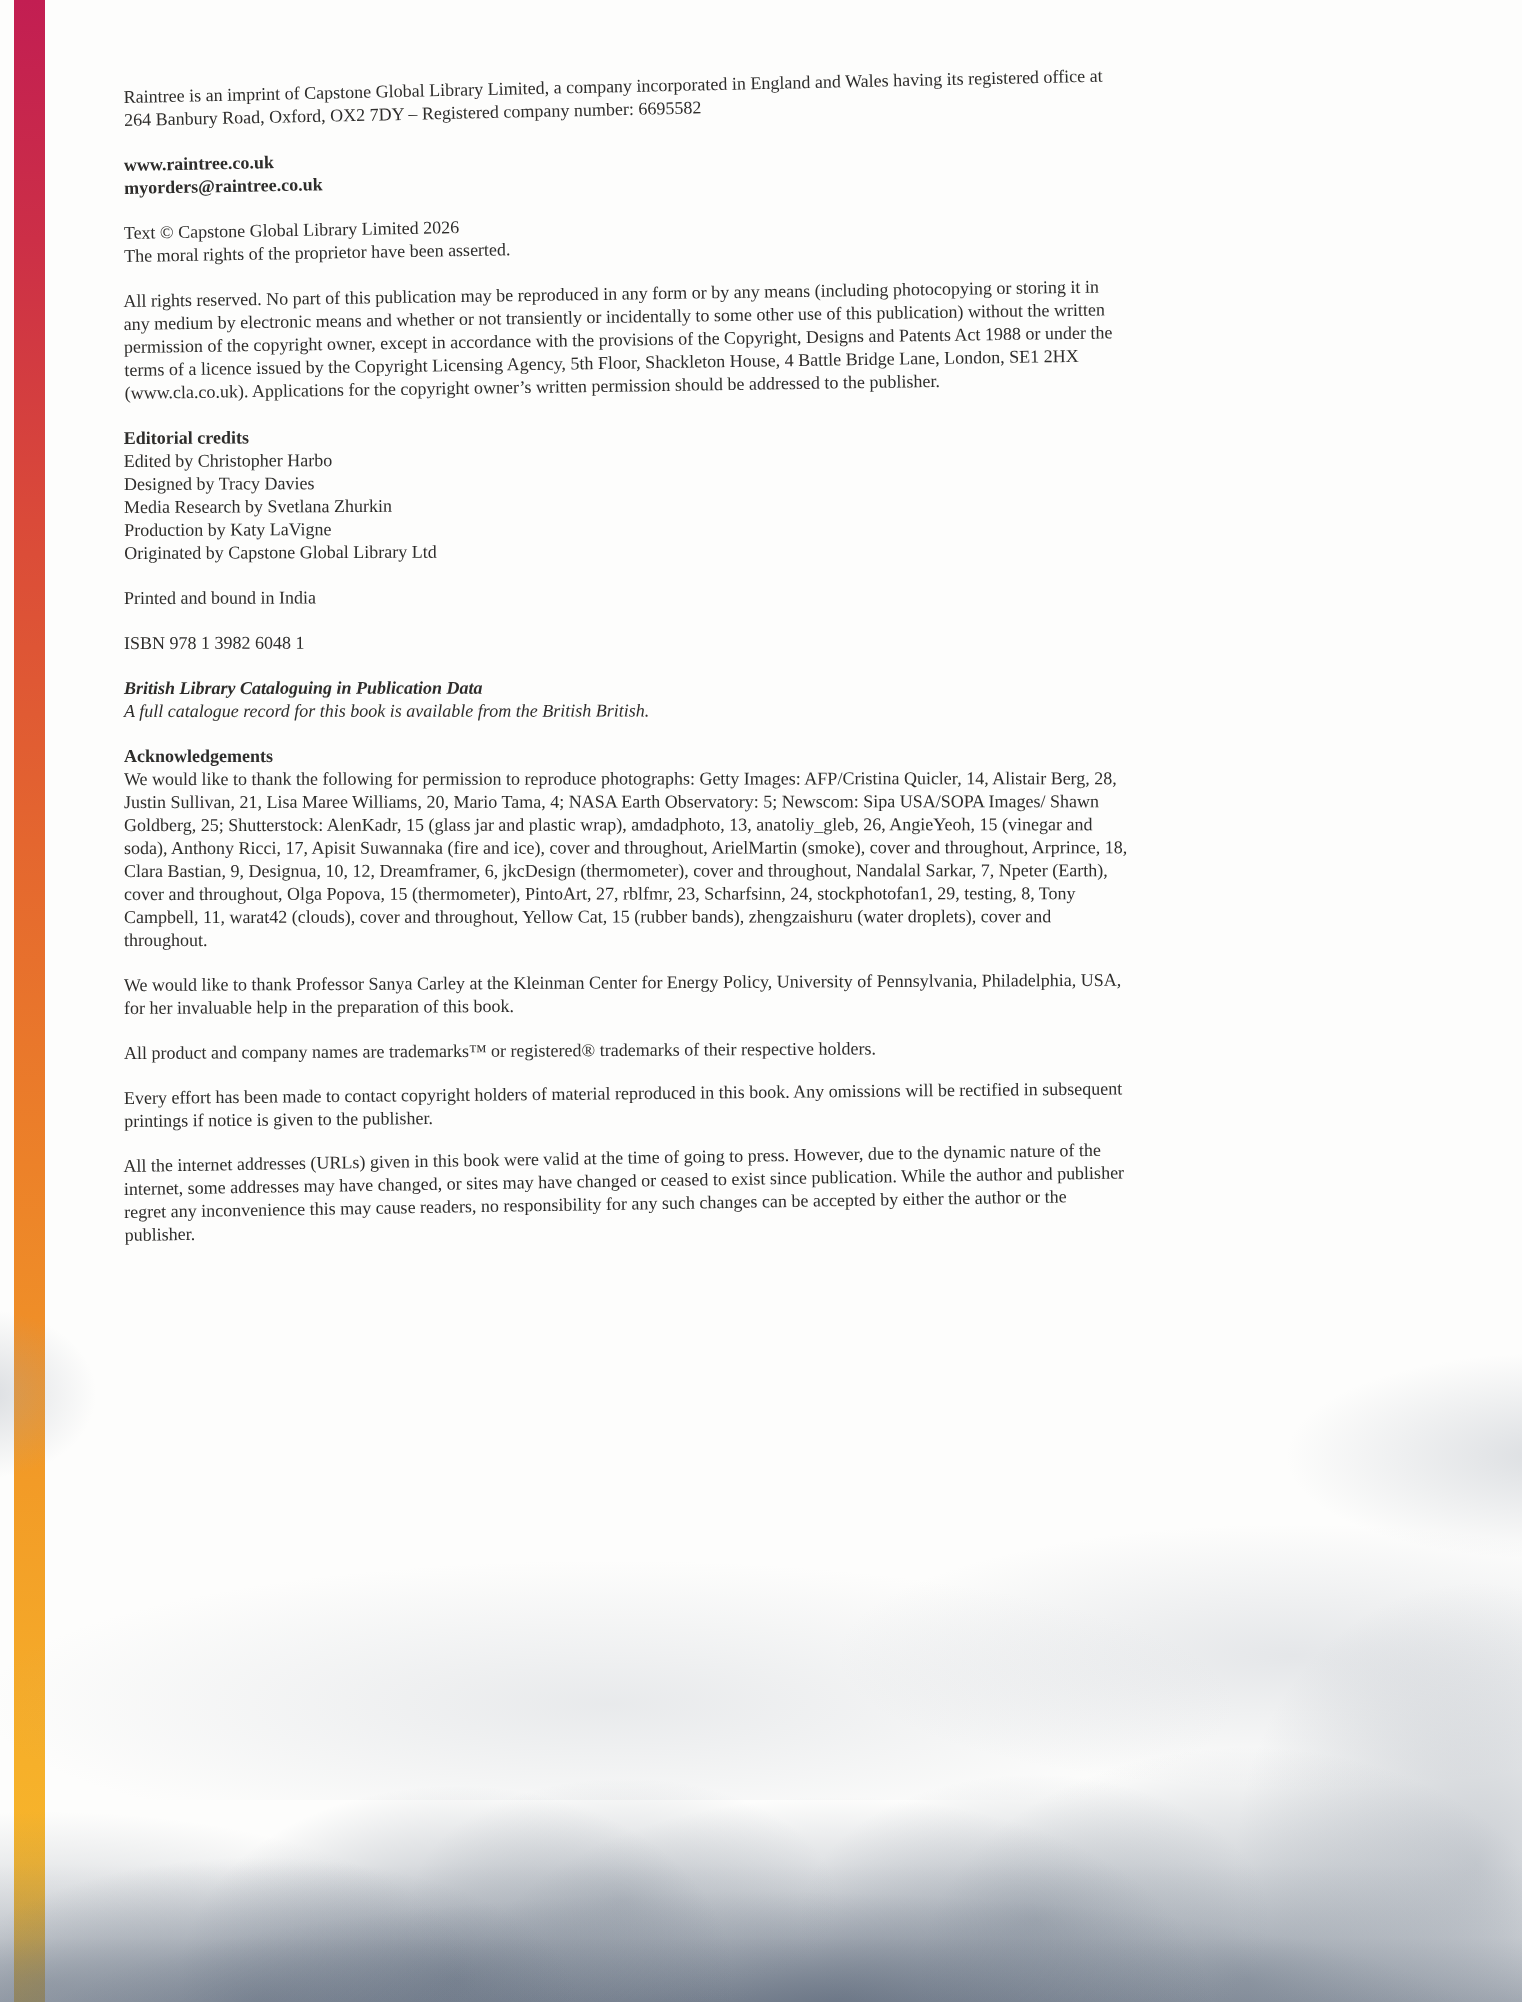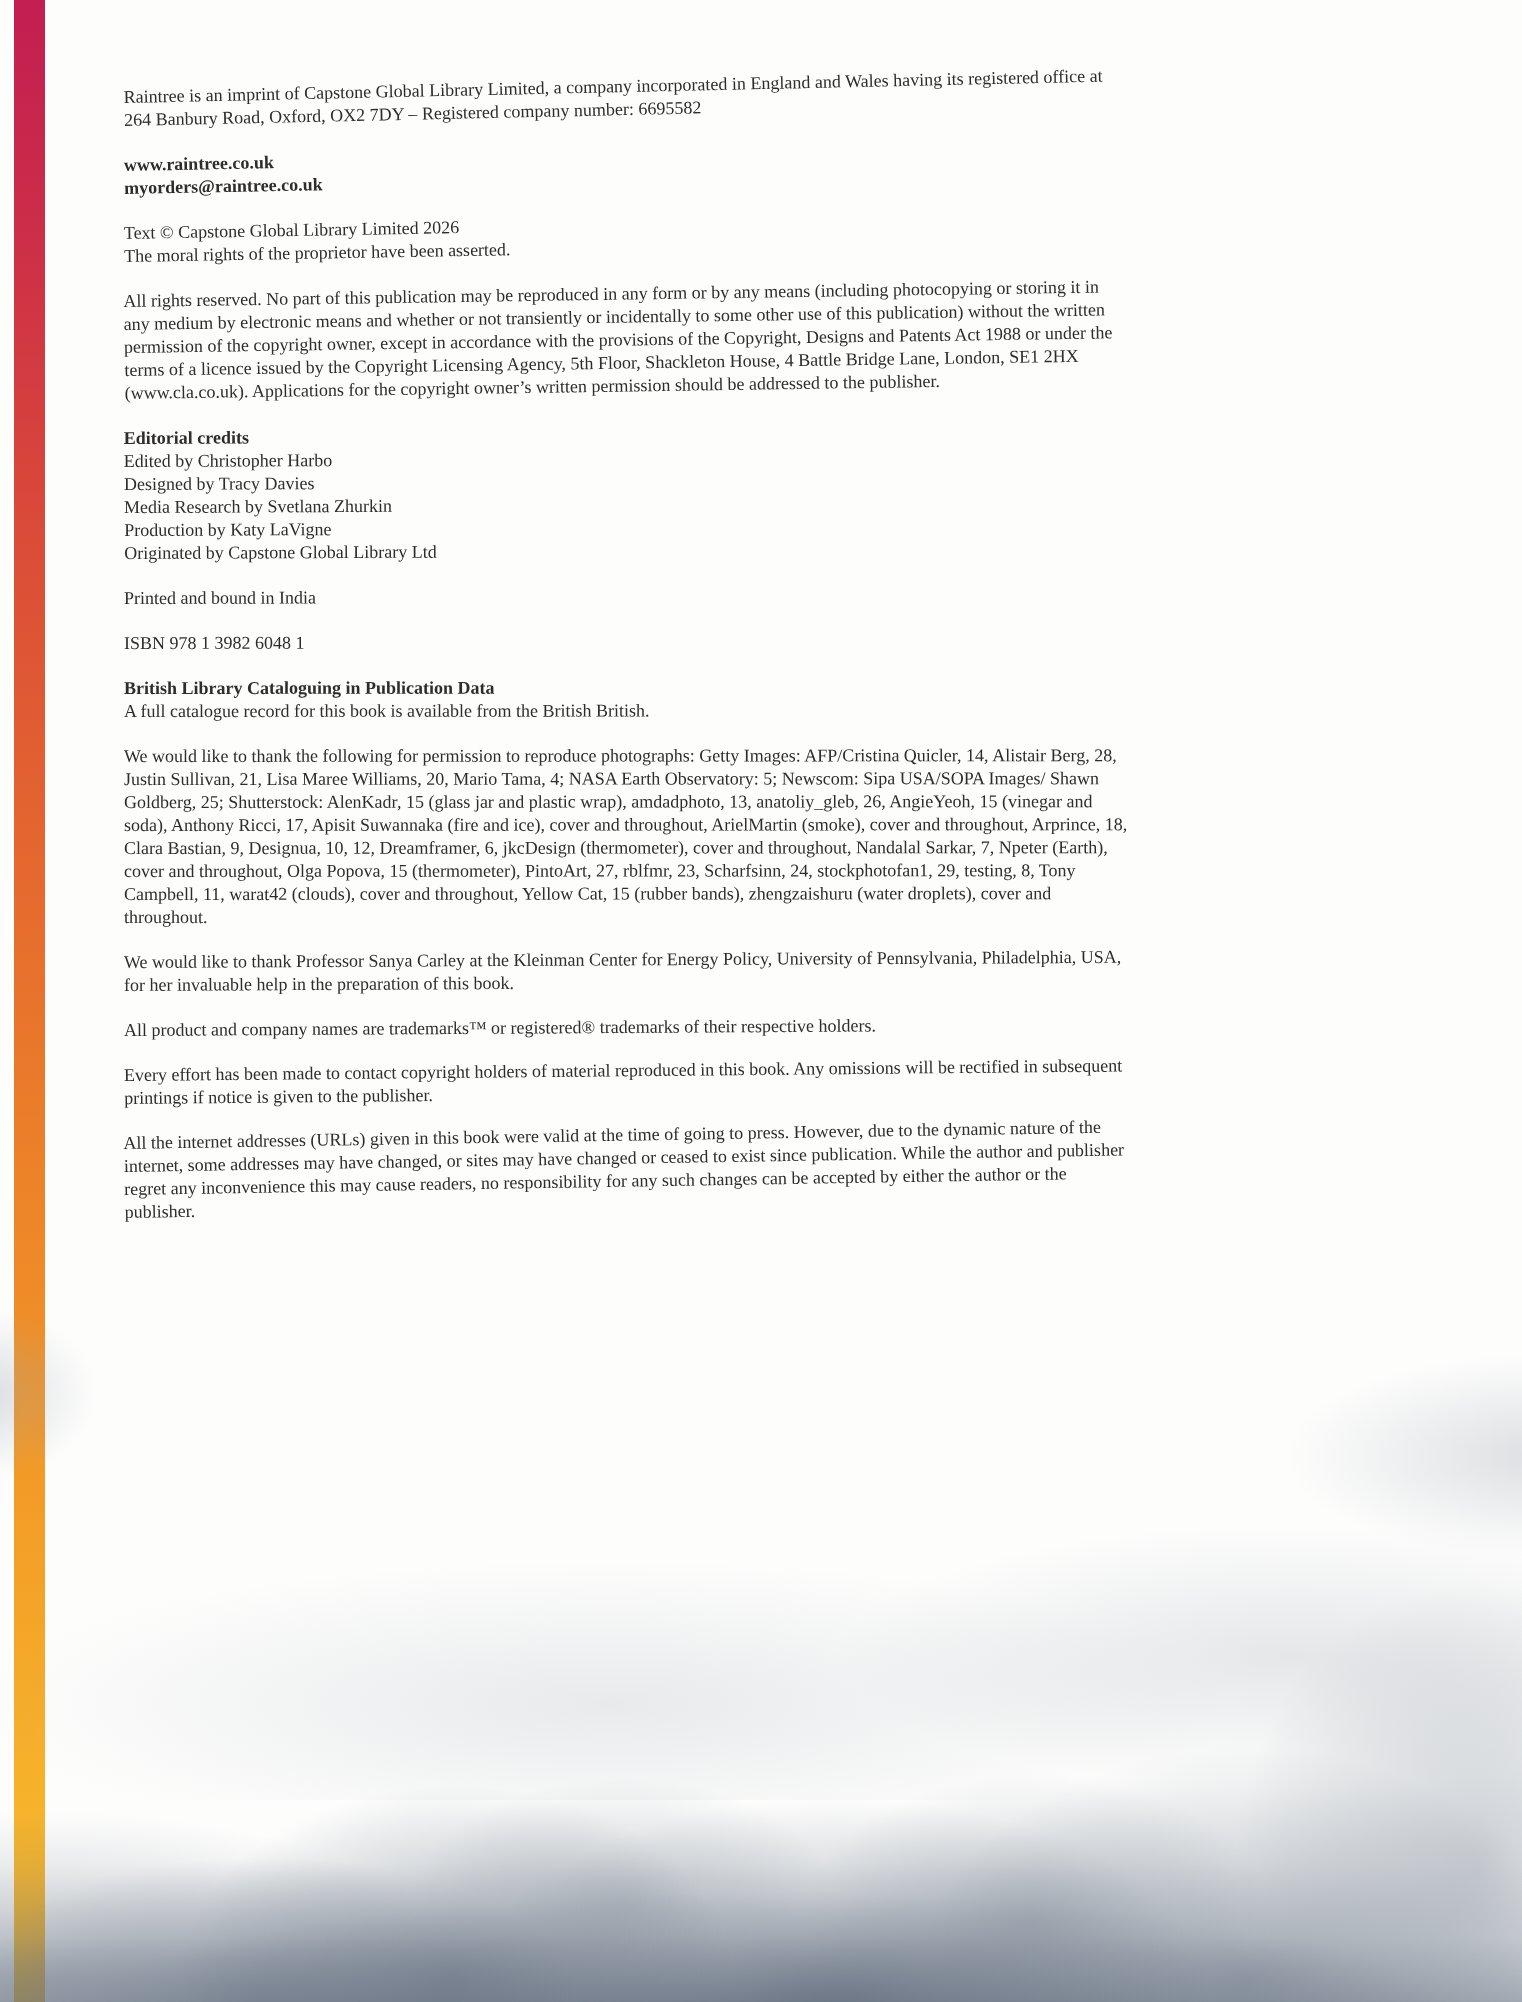--- a/index.html
+++ b/index.html
@@ -47,21 +47,21 @@
   .block p, .block div { margin: 0; }
   .bold { font-weight: bold; }
   
   .t1  { transform: rotate(-1.25deg); }
   .t2  { transform: rotate(-1.10deg); }
   .t3  { transform: rotate(-1.00deg); }
   .t4  { transform: rotate(-0.85deg); }
   .t5  { transform: rotate(-0.25deg); }
   .t6  { transform: rotate(-0.15deg); }
   .t7  { transform: rotate(-0.10deg); }
-  .t8  { transform: rotate(-0.05deg); }
+  .t8  { transform: rotate(-0.05deg); font-style: italic; }
   .t9  { transform: rotate(-0.05deg); }
   .t10 { transform: rotate(-0.30deg); }
   .t11 { transform: rotate(-0.35deg); }
   .t12 { transform: rotate(-0.55deg); }
   .t13 { transform: rotate(-0.95deg); }
 
   
   .smoke {
     position: absolute;
     left: 0;
@@ -147,20 +147,21 @@
     <p class="block t6">Printed and bound in India</p>
 
     <p class="block t7">ISBN 978 1 3982 6048 1</p>
 
     <div class="block t8">
       <div class="bold">British Library Cataloguing in Publication Data</div>
       <div>A full catalogue record for this book is available from the British British.</div>
     </div>
 
     <div class="block t9">
+      <div class="bold">Acknowledgements</div>
       <div>We would like to thank the following for permission to reproduce photographs: Getty Images: AFP/Cristina Quicler, 14, Alistair Berg, 28, Justin Sullivan, 21, Lisa Maree Williams, 20, Mario Tama, 4; NASA Earth Observatory: 5; Newscom: Sipa USA/SOPA Images/ Shawn Goldberg, 25; Shutterstock: AlenKadr, 15 (glass jar and plastic wrap), amdadphoto, 13, anatoliy_gleb, 26, AngieYeoh, 15 (vinegar and soda), Anthony Ricci, 17, Apisit Suwannaka (fire and ice), cover and throughout, ArielMartin (smoke), cover and throughout, Arprince, 18, Clara Bastian, 9, Designua, 10, 12, Dreamframer, 6, jkcDesign (thermometer), cover and throughout, Nandalal Sarkar, 7, Npeter (Earth), cover and throughout, Olga Popova, 15 (thermometer), PintoArt, 27, rblfmr, 23, Scharfsinn, 24, stockphotofan1, 29, testing, 8, Tony Campbell, 11, warat42 (clouds), cover and throughout, Yellow Cat, 15 (rubber bands), zhengzaishuru (water droplets), cover and throughout.</div>
     </div>
 
     <p class="block t10">We would like to thank Professor Sanya Carley at the Kleinman Center for Energy Policy, University of Pennsylvania, Philadelphia, USA, for her invaluable help in the preparation of this book.</p>
 
     <p class="block t11">All product and company names are trademarks™ or registered® trademarks of their respective holders.</p>
 
     <p class="block t12">Every effort has been made to contact copyright holders of material reproduced in this book. Any omissions will be rectified in subsequent printings if notice is given to the publisher.</p>
 
     <p class="block t13">All the internet addresses (URLs) given in this book were valid at the time of going to press. However, due to the dynamic nature of the internet, some addresses may have changed, or sites may have changed or ceased to exist since publication. While the author and publisher regret any inconvenience this may cause readers, no responsibility for any such changes can be accepted by either the author or the publisher.</p>

